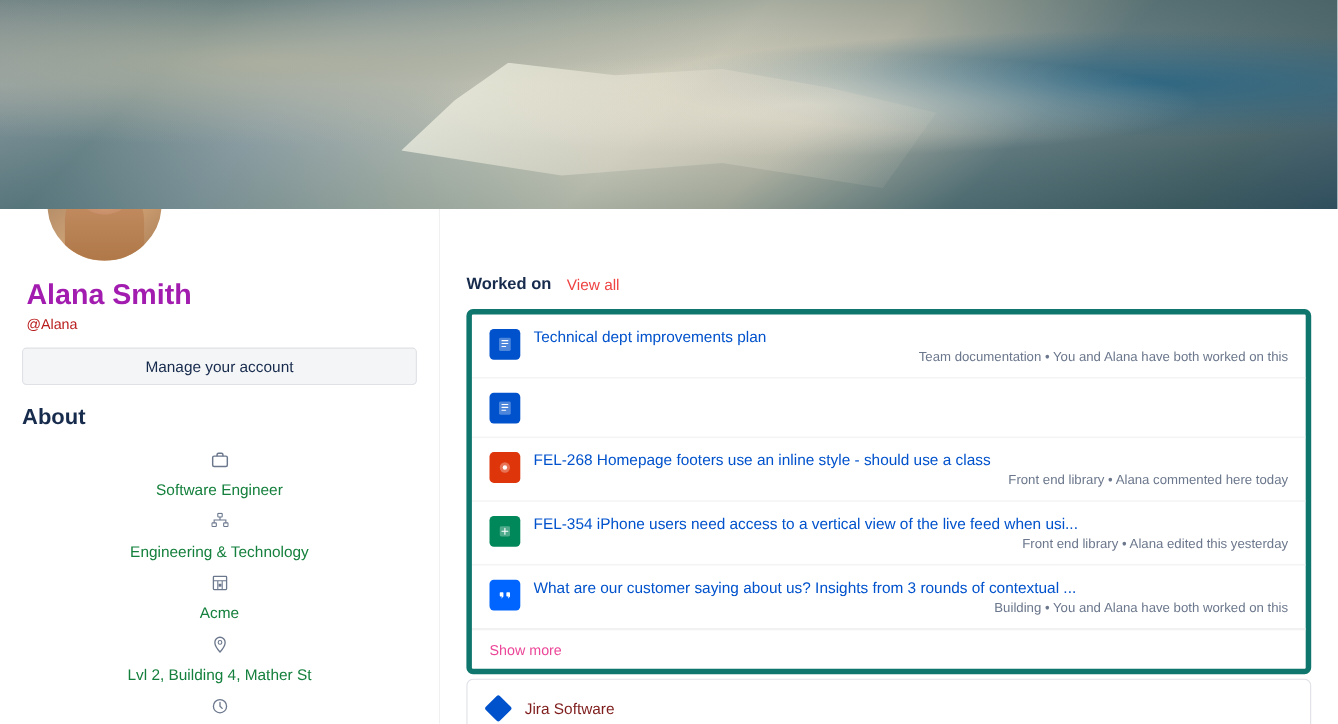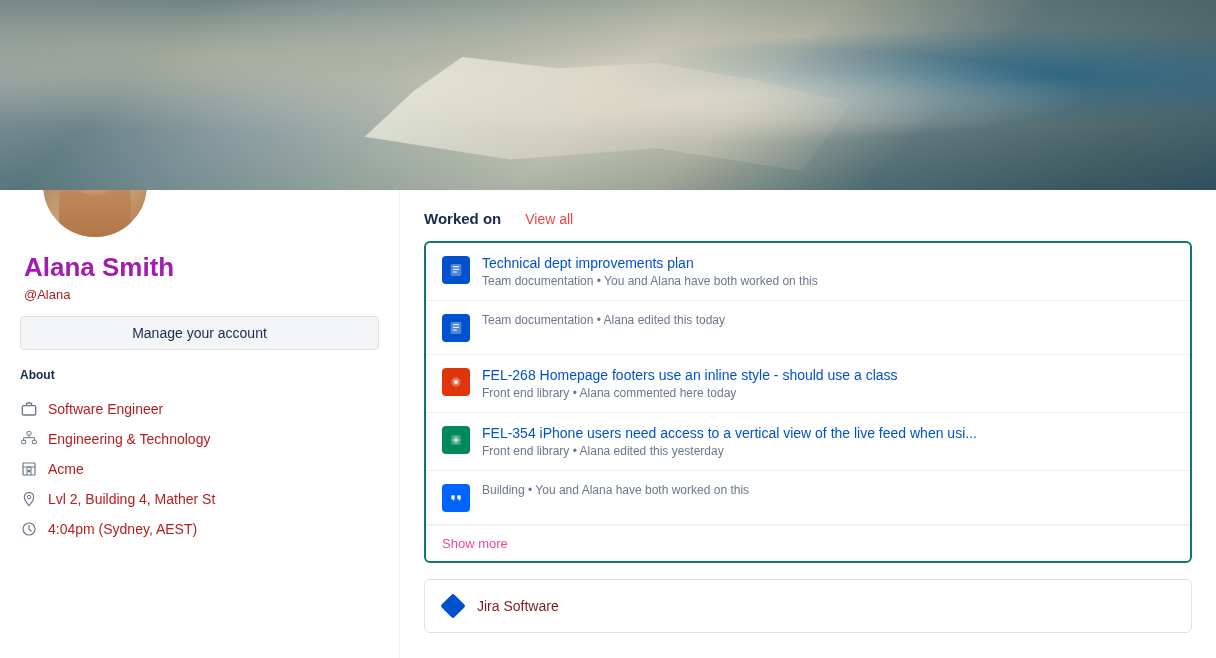--- a/index.html
+++ b/index.html
@@ -100,33 +100,34 @@
       font-size: 14px;
       color: #172b4d;
       text-align: center;
       cursor: pointer;
       margin-bottom: 18px;
     }
 
     .about-section { margin-bottom: 10px; }
 
     .about-title {
-      font-size: 12px;
+      font-size: 20px;
       font-weight: 700;
       color: #172b4d;
       margin-bottom: 12px;
     }
 
     .about-item {
       display: flex;
       align-items: center;
       gap: 10px;
       padding: 6px 0;
       font-size: 14px;
-      color: #b91c1c;
+      color: #15803d;
+      flex-direction: column;
     }
 
     .about-icon {
       width: 18px;
       height: 18px;
       flex-shrink: 0;
       color: #6b778c;
       display: flex;
       align-items: center;
       justify-content: center;
@@ -141,42 +142,43 @@
     
     .main-content {
       flex: 1;
       overflow-y: auto;
       padding: 20px 24px;
     }
 
     .section-header {
       display: flex;
       align-items: center;
-      gap: 24px;
+      gap: 14px;
       margin-bottom: 14px;
+      margin-top: 40px;
     }
 
     .section-title {
       font-size: 15px;
       font-weight: 700;
       color: #172b4d;
     }
 
     .view-all-link {
       font-size: 14px;
       color: #ef4444;
       cursor: pointer;
       text-decoration: none;
     }
 
     .worked-on-card {
-      border: 2px solid #0f766e;
+      border: 5px solid #0f766e;
       border-radius: 6px;
       overflow: hidden;
-      margin-bottom: 16px;
+      margin-bottom: 4px;
     }
 
     .work-item {
       display: flex;
       align-items: flex-start;
       gap: 12px;
       padding: 12px 16px;
       border-bottom: 1px solid #f0f0f0;
       cursor: pointer;
     }
@@ -207,20 +209,21 @@
       margin-bottom: 3px;
       white-space: nowrap;
       overflow: hidden;
       text-overflow: ellipsis;
       font-weight: 400;
     }
 
     .work-item-meta {
       font-size: 12px;
       color: #6b778c;
+      text-align: right;
     }
 
     .show-more {
       padding: 10px 16px;
       font-size: 13px;
       color: #ec4899;
       cursor: pointer;
       text-align: left;
       border-top: 1px solid #f0f0f0;
     }
@@ -370,21 +373,20 @@
       </div>
 
       <div class="work-item">
         <div class="work-item-icon bg-blue">
           <svg viewBox="0 0 24 24">
               <rect x="4" y="3" width="16" height="18" rx="2" fill="rgba(255,255,255,0.3)"></rect>
               <path d="M8 7h8M8 11h8M8 15h5" stroke="white" stroke-width="1.5" stroke-linecap="round" fill="none"></path>
             </svg>
         </div>
         <div class="work-item-content">
-          <div class="work-item-meta">Team documentation • Alana edited this today</div>
         </div>
       </div>
 
       <div class="work-item">
         <div class="work-item-icon bg-red">
           <svg viewBox="0 0 24 24">
               <circle cx="12" cy="12" r="7" fill="rgba(255,255,255,0.3)"></circle>
               <circle cx="12" cy="12" r="3" fill="white"></circle>
             </svg>
         </div>
@@ -407,20 +409,21 @@
         </div>
       </div>
 
       <div class="work-item">
         <div class="work-item-icon bg-light-blue">
           <svg viewBox="0 0 24 24">
               <path d="M10 8H6a1 1 0 0 0-1 1v4a1 1 0 0 0 1 1h2l-1 3 3-3V9a1 1 0 0 0-1-1zm9 0h-4a1 1 0 0 0-1 1v4a1 1 0 0 0 1 1h2l-1 3 3-3V9a1 1 0 0 0-1-1z" fill="white"></path>
             </svg>
         </div>
         <div class="work-item-content">
+          <div class="work-item-title">What are our customer saying about us? Insights from 3 rounds of contextual ...</div>
           <div class="work-item-meta">Building • You and Alana have both worked on this</div>
         </div>
       </div>
 
       <div class="show-more">Show more</div>
     </div>
 
     <div class="places-section">
 
       <div class="places-card">

